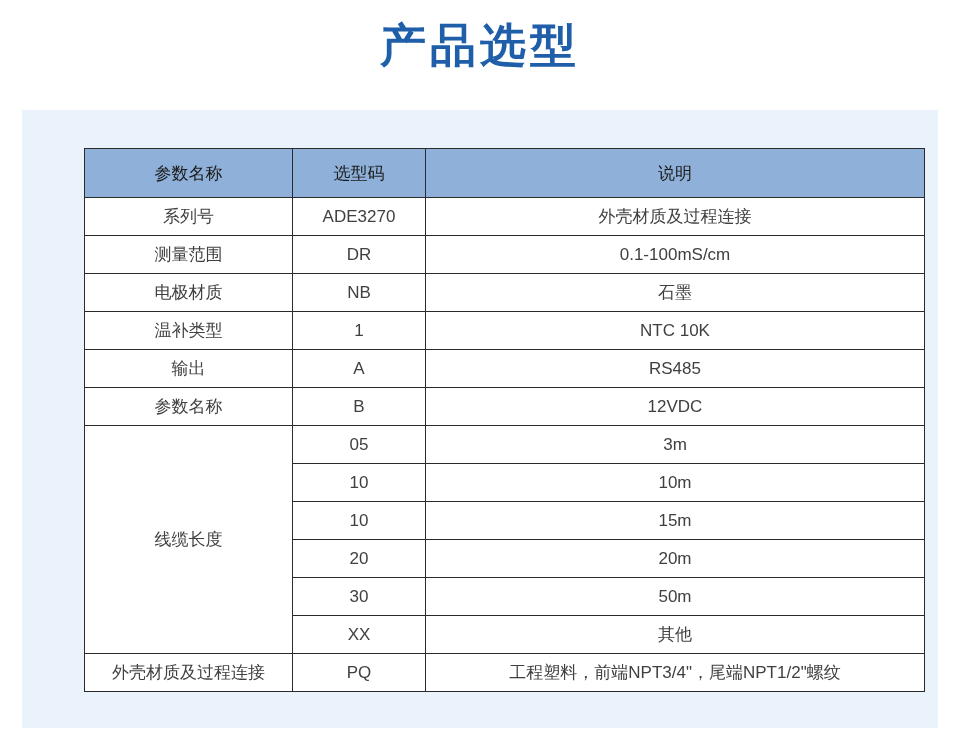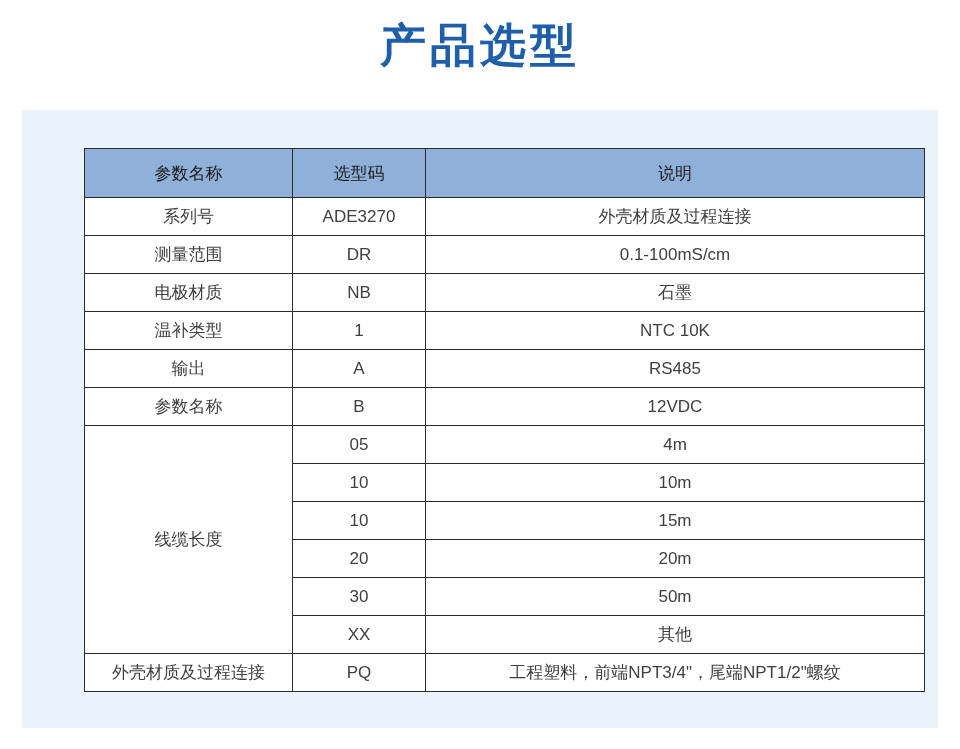--- a/index.html
+++ b/index.html
@@ -121,21 +121,21 @@
             <td>RS485</td>
           </tr>
           <tr>
             <td>参数名称</td>
             <td>B</td>
             <td>12VDC</td>
           </tr>
           <tr>
             <td rowspan="6">线缆长度</td>
             <td>05</td>
-            <td>4m</td>
+            <td>3m</td>
           </tr>
           <tr>
             <td>10</td>
             <td>10m</td>
           </tr>
           <tr>
             <td>10</td>
             <td>15m</td>
           </tr>
           <tr>

